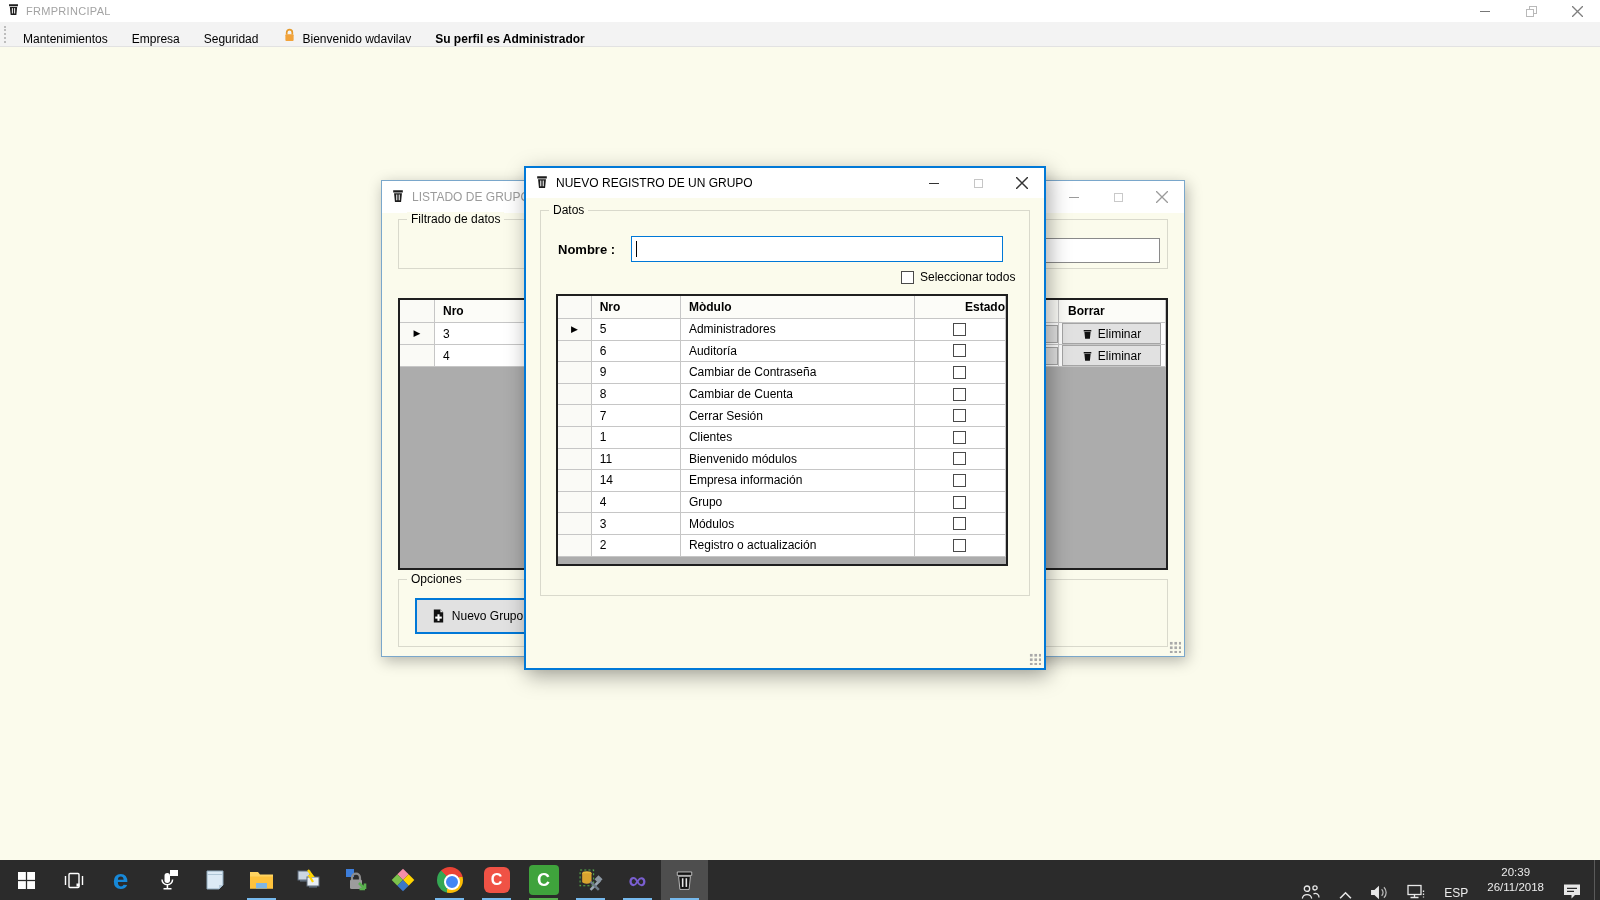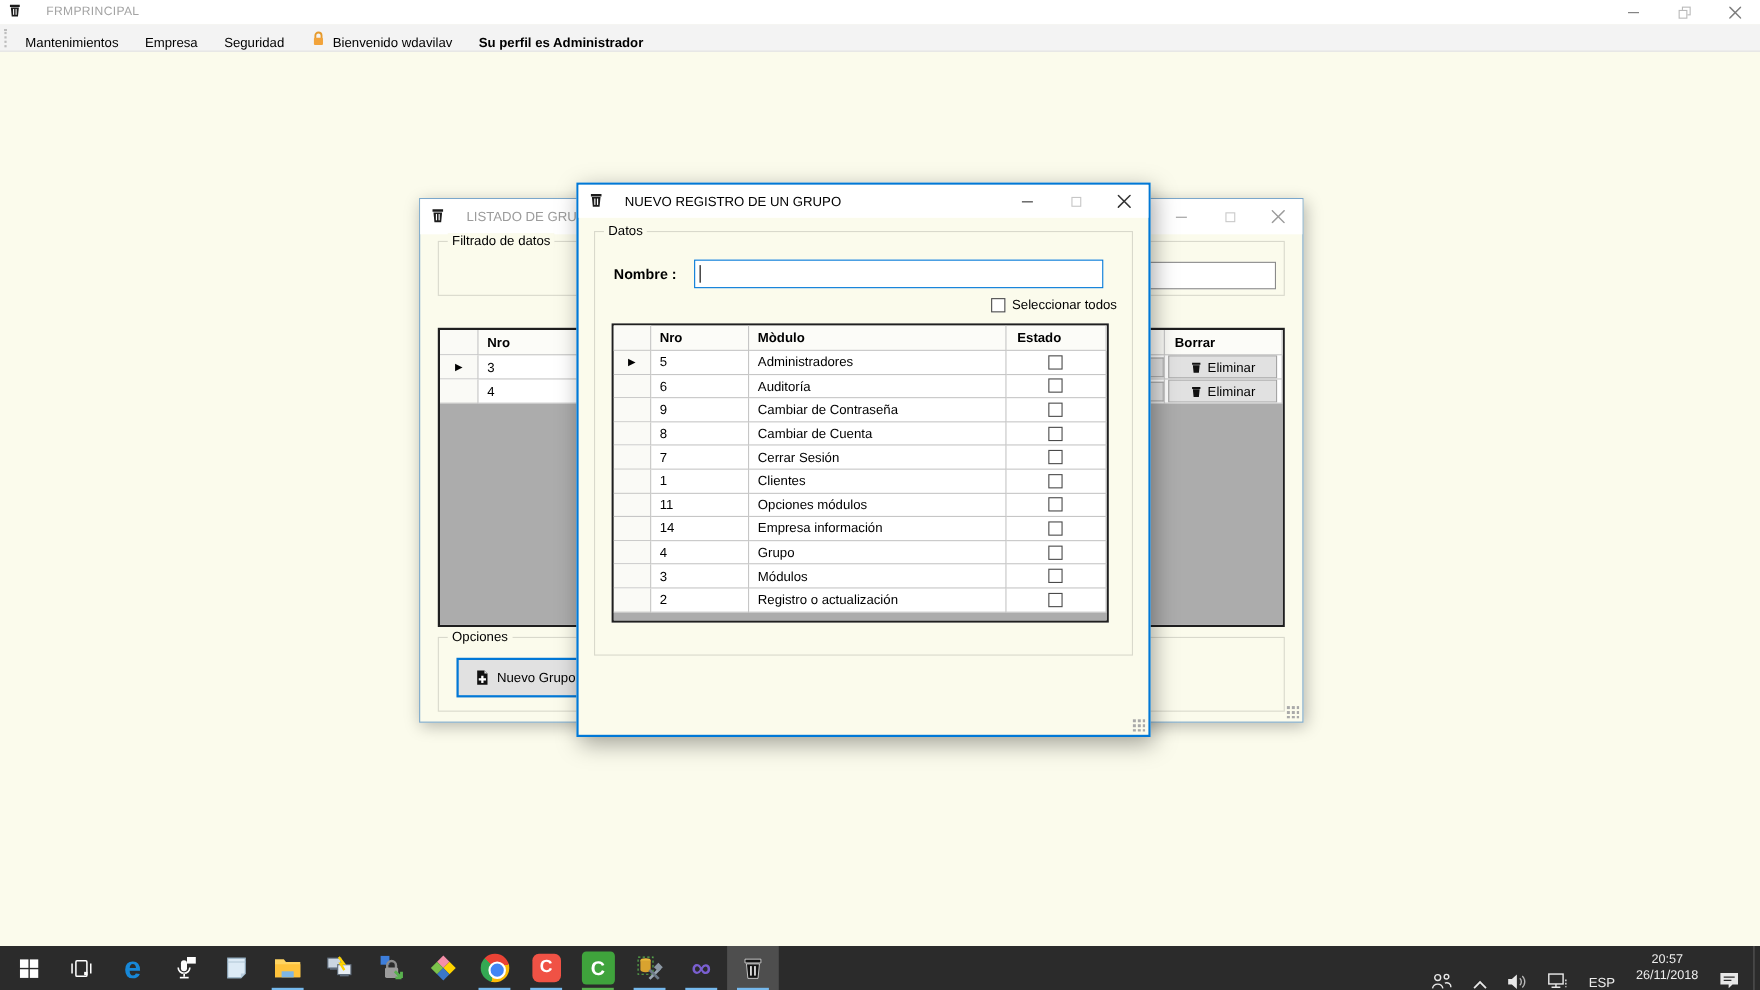--- a/index.html
+++ b/index.html
@@ -3,39 +3,39 @@
 <meta charset="utf-8">
 <style>
   * { box-sizing: border-box; margin: 0; padding: 0; }
   html,body { width:1600px; height:900px; overflow:hidden; }
   body { font-family:"Liberation Sans", sans-serif; font-size:12px; color:#000;
          background:#FBFBEC; position:relative; }
 
   
   .main-titlebar { position:absolute; top:0; left:0; right:0; height:22px; background:#fff;
                    display:flex; align-items:center; padding-left:7px; z-index:1; }
-  .main-titlebar .ttl { color:#A3A3A3; font-size:11px; margin-left:22px; letter-spacing:.3px; }
+  .main-titlebar .ttl { color:#A3A3A3; font-size:11px; margin-left:6px; letter-spacing:.3px; }
   .wc { margin-left:auto; display:flex; height:100%; }
   .wc .wbtn-ctl { width:46px; height:100%; display:flex; align-items:center; justify-content:center; }
   .dash { width:10px; height:1px; background:#777; }
   .sq { width:9px; height:9px; border:1px solid #C6C6C6; }
   .restore { position:relative; width:11px; height:11px; }
   .restore i { position:absolute; width:8px; height:8px; border:1px solid #B9B9B9; display:block; }
   .restore i.b { left:0; bottom:0; background:#fff; }
   .restore i.t { right:0; top:0; }
 
   .menubar { position:absolute; top:22px; left:0; right:0; height:25px; background:#F3F3F3;
              border-bottom:1px solid #E2E2E2; display:flex; align-items:center; z-index:1; }
   .menugrip { width:2px; height:17px; border-left:2px dotted #BDBDBD; margin:0 5px 0 4px; }
   .mitem { padding:0 12px; height:100%; display:flex; align-items:flex-end; gap:5px; }
   .mitem.bold { font-weight:bold; }
 
   
   .win { position:absolute; background:#FBFBEC; }
-  .tbar { height:32px; background:#fff; display:flex; align-items:center; padding-left:9px;gap:12px; }
+  .tbar { height:32px; background:#fff; display:flex; align-items:center; padding-left:9px; }
   .tbar .ttl { font-size:12px; margin-left:7px; }
   .tbar .wbtn-ctl { width:44px; height:100%; display:flex; align-items:center; justify-content:center; }
   .grp { position:absolute; border:1px solid #D9D9CC; }
   .grp > .lbl { position:absolute; top:-8px; left:8px; background:#FBFBEC; padding:0 4px; font-size:12px; }
 
   
   .listado { left:381px; top:180px; width:804px; height:477px; z-index:5;
              border:1px solid #7AA7CB; box-shadow:2px 4px 14px rgba(0,0,0,.28); }
   .listado .ttl { color:#9B9B9B; }
 
@@ -53,21 +53,21 @@
   .c-sel { width:34px; padding-left:0; justify-content:center; background:#FAFAF6; }
   .filler { flex:1 1 auto; background:#ACACAC; }
   .cb { width:13px; height:13px; border:1px solid #4A4A4A; background:#fff; flex:none; }
   .selarrow { color:#000; font-size:9px; line-height:1; }
 
   
   .dgrid .c-nro { width:90px; }
   .dgrid .c-mod { width:236px; }
   .dgrid .c-est { width:92px; justify-content:center; padding-left:0; }
   .dgrid .drow { height:21.6px; }
-  .dgrid .hrow .c-est { justify-content:flex-start; padding-left:10px; }
+  .dgrid .hrow .c-est { justify-content:flex-end; padding-left:10px; }
 
   
   .lgrid .c-sel { width:35px; }
   .lgrid .c-nro { width:120px; }
   .lgrid .c-mid { flex:1 1 auto; }
   .lgrid .c-sliver { width:18px; padding:0; }
   .lgrid .c-borrar { width:107px; padding:0; }
   .lgrid .drow { height:22px; }
   .lgrid .hrow .c-borrar { padding-left:9px; }
 
@@ -397,21 +397,21 @@
       <div class="cell c-est">
           <div class="cb"></div>
         </div>
     </div>
     <div class="drow">
       <div class="cell c-sel"></div>
       <div class="cell c-nro">
           <span>11</span>
         </div>
       <div class="cell c-mod">
-          <span>Opciones módulos</span>
+          <span>Bienvenido módulos</span>
         </div>
       <div class="cell c-est">
           <div class="cb"></div>
         </div>
     </div>
     <div class="drow">
       <div class="cell c-sel"></div>
       <div class="cell c-nro">
           <span>14</span>
         </div>
@@ -588,21 +588,21 @@
       <svg width="19" height="16" viewBox="0 0 19 15" fill="none" stroke="#E8E8E8" stroke-width="1.3">
           <rect x="1" y="1" width="13" height="9"></rect>
           <path d="M7.5 10 v3 M3.5 13 h8"></path>
           <path d="M16.5 6 v7" stroke-dasharray="1.5 1.5"></path>
         </svg>
     </div>
     <div class="trayitem lang">
         <span>ESP</span>
       </div>
     <div class="clock">
-      <div>20:57</div>
+      <div>20:39</div>
       <div>26/11/2018</div>
     </div>
     <div class="trayitem">
       <svg width="18" height="17" viewBox="0 0 18 16">
           <path d="M1 1 h16 v10.5 h-5 l-3.5 3.5 v-3.5 H1z" fill="#E8E8E8"></path>
           <path d="M4 4.8 h10 M4 7.8 h7" stroke="#2B2B2B" stroke-width="1.2"></path>
         </svg>
     </div>
     <div class="showdesk"></div>
   </div>

